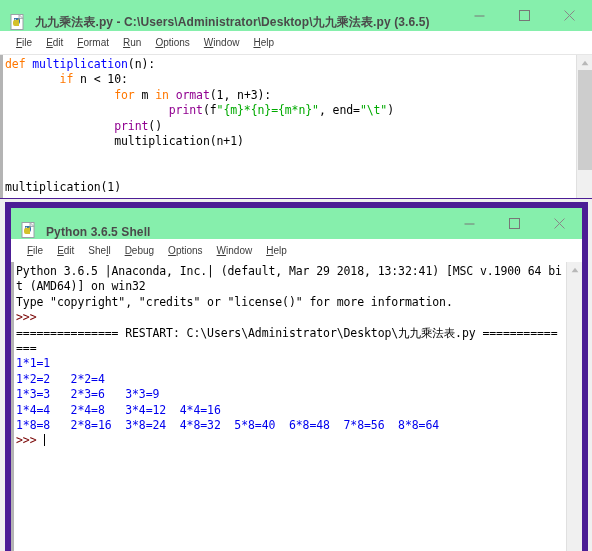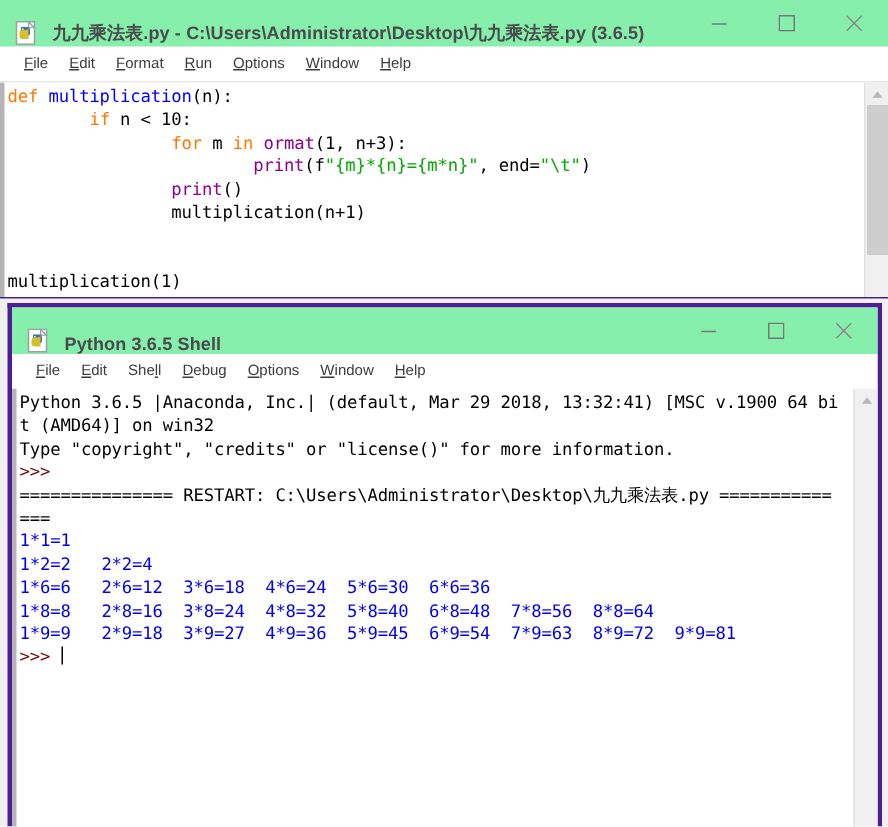--- a/index.html
+++ b/index.html
@@ -8,21 +8,21 @@
     overflow: hidden;
     background: #ffffff;
     font-family: "Liberation Sans", sans-serif;
   }
   #root { position: relative; width: 592px; height: 551px; background: #f0f0f0; }
 
   
   .window {
     position: absolute;
     background: #ffffff;
-    border: 3px solid #4c1d95;
+    border: 6px solid #4c1d95;
     box-sizing: border-box;
   }
   .titlebar {
     height: 31px;
     display: flex;
     align-items: flex-end;
     background: #86efac;
     box-sizing: border-box;
     position: relative;
     font-weight: bold;
@@ -253,23 +253,23 @@
     <div class="textpane" style="top:54px; height:294px; border-top:none;">
       <div class="codearea">
         <pre class="code" id="shell-code"><span>Python 3.6.5 |Anaconda, Inc.| (default, Mar 29 2018, 13:32:41) [MSC v.1900 64 bi
 </span><span>t (AMD64)] on win32
 </span><span>Type "copyright", "credits" or "license()" for more information.
 </span><span class="prompt">&gt;&gt;&gt;
 </span><span class="restart">=============== RESTART: C:\Users\Administrator\Desktop\九九乘法表.py ===========
 </span><span class="restart">===
 </span><span class="out">1*1=1
 </span><span class="out">1*2=2   2*2=4
-</span><span class="out">1*6=6   2*6=12  3*6=18  4*6=24  5*6=30  6*6=36
+</span><span class="out">1*3=3   2*3=6   3*3=9
+</span><span class="out">1*4=4   2*4=8   3*4=12  4*4=16
 </span><span class="out">1*8=8   2*8=16  3*8=24  4*8=32  5*8=40  6*8=48  7*8=56  8*8=64
-</span><span class="out">1*9=9   2*9=18  3*9=27  4*9=36  5*9=45  6*9=54  7*9=63  8*9=72  9*9=81
 </span><span class="prompt">&gt;&gt;&gt; </span><span class="caret"></span></pre>
       </div>
       <div class="vscroll">
         <div class="arrow up">
           <svg width="8" height="6" viewBox="0 0 8 6">
               <path d="M4 0.8 L7.4 5.2 H0.6 Z" fill="#b8b8b8"></path>
             </svg>
         </div>
       </div>
     </div>

